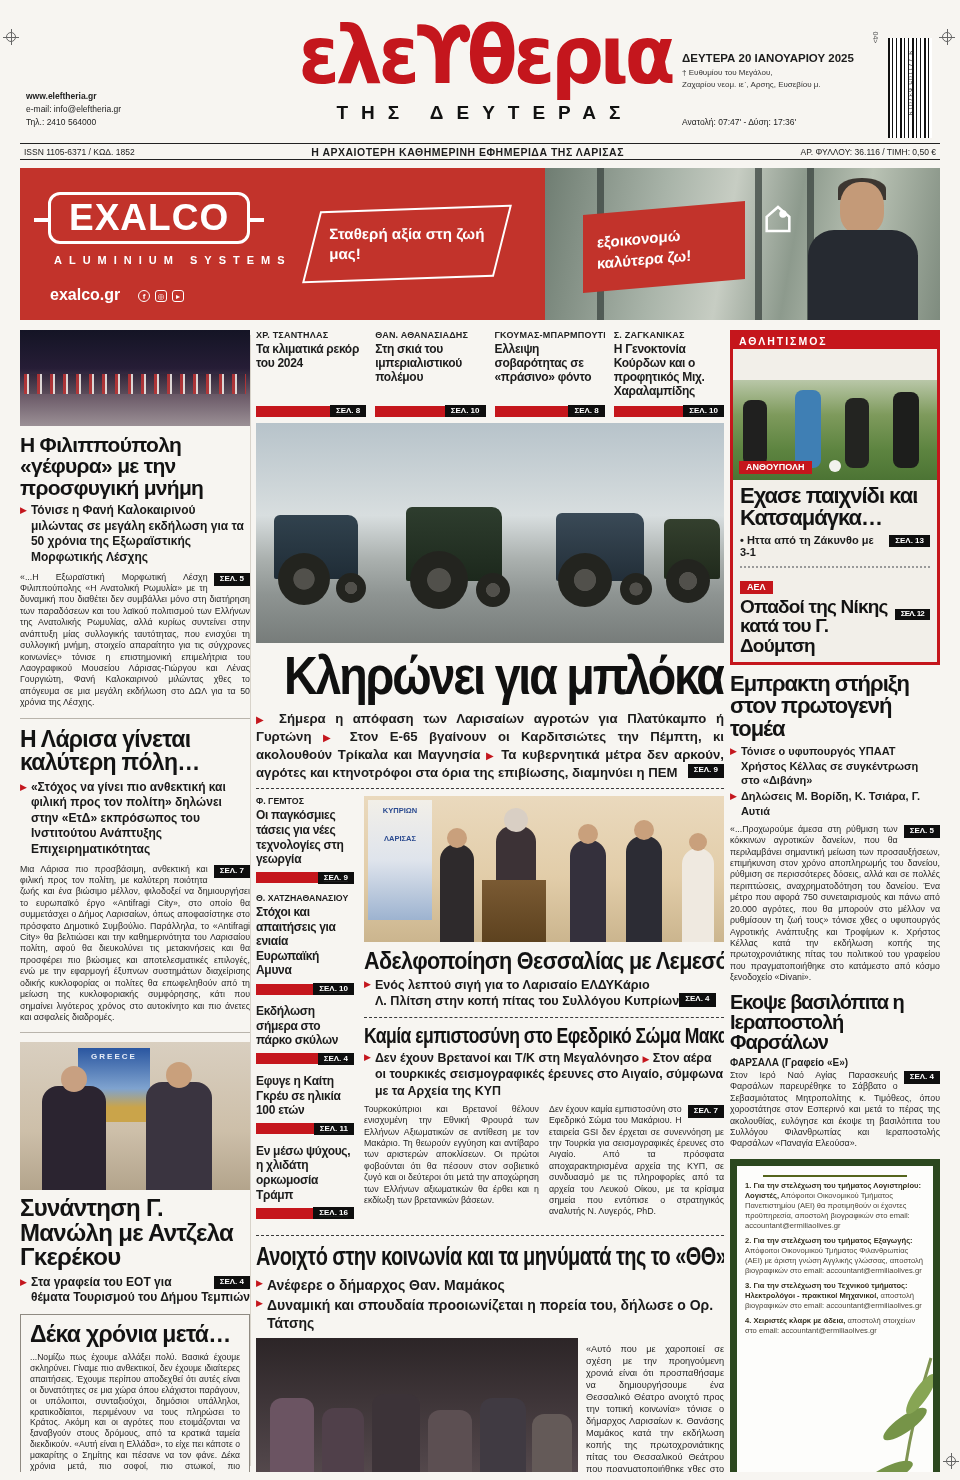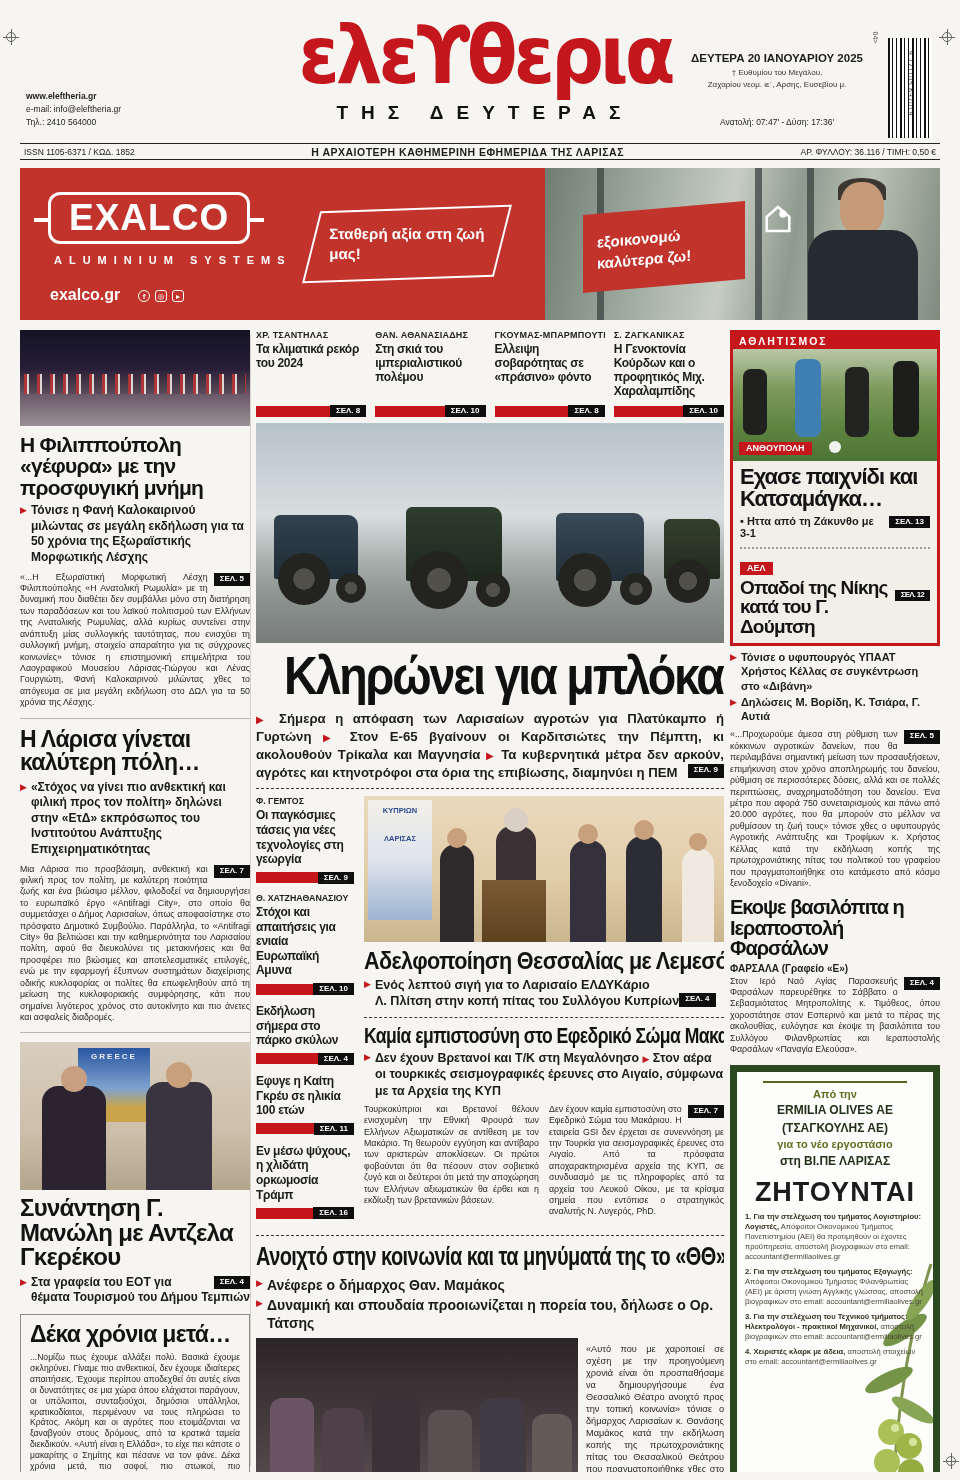--- a/index.html
+++ b/index.html
@@ -7,21 +7,21 @@
   .page{position:relative;width:960px;height:1480px;background:#f7f5f1;margin:0 auto;
         font-family:"Liberation Sans","DejaVu Sans",sans-serif;color:#1c1c1c;overflow:hidden;}
   
   .masthead{position:absolute;left:20px;top:20px;width:920px;height:140px;}
   .contact{position:absolute;left:6px;top:70px;font-size:8.5px;line-height:1.55;color:#222;}
   .logo{position:absolute;left:210px;top:0;width:510px;text-align:center;
         font-family:"DejaVu Sans",sans-serif;font-weight:bold;font-size:74px;line-height:0.95;
         color:#c4161d;letter-spacing:-4px;transform:scaleY(1.08);}
   .sublogo{position:absolute;left:210px;top:82px;width:510px;text-align:center;
         font-weight:bold;font-size:19px;letter-spacing:13px;color:#111;}
-  .dateblock{position:absolute;right:68px;top:32px;width:190px;text-align:center;}
+  .dateblock{position:absolute;right:68px;top:32px;width:190px;}
   .dateblock .d1{font-weight:bold;font-size:11.5px;}
   .dateblock .d2{font-size:8px;line-height:1.5;color:#333;margin-top:3px;}
   .dateblock .d3{font-size:8.5px;margin-top:26px;color:#222;}
   .barcode{position:absolute;right:8px;top:18px;width:44px;height:100px;background:
      repeating-linear-gradient(90deg,#111 0 2px,#fff 2px 4px,#111 4px 5px,#fff 5px 8px,#111 8px 9px,#fff 9px 12px);}
   .barcode span{position:absolute;left:-28px;top:42px;transform:rotate(90deg);font-size:6.5px;letter-spacing:1px;background:transparent;color:#111;width:100px;text-align:center;}
   .pressmark{position:absolute;right:58px;top:14px;font-size:7px;transform:rotate(90deg);color:#555;}
   .mastrule{position:absolute;left:0;right:0;bottom:0;height:17px;border-top:1.5px solid #222;border-bottom:1.5px solid #222;
             display:flex;align-items:center;justify-content:space-between;padding:0 4px;}
   .mastrule .issn,.mastrule .issue{font-size:8.5px;color:#222;}
@@ -117,21 +117,21 @@
   .hl-mid2{font-size:22px;white-space:nowrap;transform:scaleX(.8);transform-origin:0 50%;margin-top:2px;}
   .twocol{display:flex;gap:10px;margin-top:5px;}
   .twocol .bodytext{flex:1;margin-top:0;}
   .hl-theatre{font-size:25px;white-space:nowrap;transform:scaleX(.8);transform-origin:0 50%;margin-top:8px;}
   .theatrerow{display:flex;gap:8px;margin-top:6px;}
   .ph-theatre{flex:0 0 322px;height:212px;background:linear-gradient(180deg,#2c2527 0%,#4e4347 55%,#6e5f60 100%);}
   .th-fig{position:absolute;border-radius:12px 12px 0 0;}
   
   .sportsbox{border:3px solid #c5161c;background:#f2efe9;}
   .sportshead{background:#c5161c;color:#fff;font-weight:bold;font-size:10.5px;letter-spacing:2px;padding:2px 6px;}
-  .ph-soccer{width:100%;height:112px;background:linear-gradient(180deg,#b9c7a8 0%,#7e9a5c 35%,#5d8440 70%,#4c7434 100%);}
+  .ph-soccer{width:100%;height:100px;background:linear-gradient(180deg,#b9c7a8 0%,#7e9a5c 35%,#5d8440 70%,#4c7434 100%);margin-top:31px;}
   .tag{display:inline-block;background:#c5161c;color:#fff;font-weight:bold;font-size:9px;padding:1px 7px 2px;}
   .sp-inner{padding:5px 7px 7px;}
   .hl-sport1{font-size:22px;letter-spacing:-1px;}
   .hl-sport2{font-size:19px;letter-spacing:-0.8px;}
   .bulletline{font-weight:bold;font-size:11px;margin-top:4px;}
   .hl-right{font-size:22px;letter-spacing:-1px;margin-top:8px;}
   .rdeck{font-weight:bold;font-size:11px;line-height:1.3;}
   
   .ermilia{border:7px solid #2c481f;background:#fdfdfb;margin-top:9px;position:relative;height:436px;padding:8px 8px 6px;overflow:hidden;}
   .erm-logo{text-align:center;font-family:"DejaVu Serif",serif;font-style:italic;font-weight:bold;color:#55651c;font-size:23px;position:relative;z-index:1;}
@@ -490,20 +490,21 @@
         </div>
         <div class="dotdiv"></div>
         <span class="tag">ΑΕΛ</span>
         <div class="hl hl-sport2" style="margin-top:3px;">
           <span class="pg pg-float" style="margin-top:12px;">ΣΕΛ. 12</span>
           <span>Οπαδοί της Νίκης κατά του Γ. Δούμτση</span>
         </div>
       </div>
     </div>
 
+    <div class="hl hl-right">Εμπρακτη στήριξη στον πρωτογενή τομέα</div>
     <div class="deckrow" style="margin-top:4px;">
       <span class="arrow">▶</span>
       <span class="rdeck">Τόνισε ο υφυπουργός ΥΠΑΑΤ Χρήστος Κέλλας σε συγκέντρωση στο «Διβάνη»</span>
     </div>
     <div class="deckrow" style="margin-top:2px;">
       <span class="arrow">▶</span>
       <span class="rdeck">Δηλώσεις Μ. Βορίδη, Κ. Τσιάρα, Γ. Αυτιά</span>
     </div>
     <div class="bodytext">
       <span class="pg pg-float">ΣΕΛ. 5</span>
@@ -525,28 +526,20 @@
         <ellipse cx="46" cy="120" rx="26" ry="8" fill="#6f8f3f" transform="rotate(-25 46 120)"></ellipse>
         <ellipse cx="70" cy="150" rx="24" ry="7" fill="#81a14c" transform="rotate(30 70 150)"></ellipse>
         <circle cx="48" cy="172" r="13" fill="#a7bd4e"></circle>
           <circle cx="66" cy="186" r="13" fill="#9ab23e"></circle>
         <circle cx="44" cy="202" r="13" fill="#a7bd4e"></circle>
           <circle cx="68" cy="212" r="13" fill="#90a838"></circle>
         <circle cx="52" cy="168" r="4" fill="#d6e39a"></circle>
           <circle cx="70" cy="182" r="4" fill="#d6e39a"></circle>
       </svg>
       <div class="erm-underline"></div>
-      <div class="erm-c">
-        <div class="erm-green">Από την</div>
-        <div class="erm-dark">ERMILIA OLIVES AE</div>
-        <div class="erm-dark">(ΤΣΑΓΚΟΥΛΗΣ ΑΕ)</div>
-        <div class="erm-green">για το νέο εργοστάσιο</div>
-        <div class="erm-dark">στη ΒΙ.ΠΕ ΛΑΡΙΣΑΣ</div>
-        <div class="erm-big">ΖΗΤΟΥΝΤΑΙ</div>
-      </div>
       <div class="erm-item"><b>1. Για την στελέχωση του τμήματος Λογιστηρίου: Λογιστές,</b><span> Απόφοιτοι Οικονομικού Τμήματος Πανεπιστημίου (ΑΕΙ) θα προτιμηθούν οι έχοντες προϋπηρεσία, αποστολή βιογραφικών στο email: accountant@ermiliaolives.gr</span></div>
       <div class="erm-item"><b>2. Για την στελέχωση του τμήματος Εξαγωγής:</b><span> Απόφοιτοι Οικονομικού Τμήματος Φιλανθρωπίας (ΑΕΙ) με άριστη γνώση Αγγλικής γλώσσας, αποστολή βιογραφικών στο email: accountant@ermiliaolives.gr</span></div>
       <div class="erm-item"><b>3. Για την στελέχωση του Τεχνικού τμήματος: Ηλεκτρολόγοι - πρακτικοί Μηχανικοί,</b><span> αποστολή βιογραφικών στο email: accountant@ermiliaolives.gr</span></div>
       <div class="erm-item"><b>4. Χειριστές κλαρκ με άδεια,</b><span> αποστολή στοιχείων στο email: accountant@ermiliaolives.gr</span></div>
 
     </div>
   </div>
 
 </div>
 

